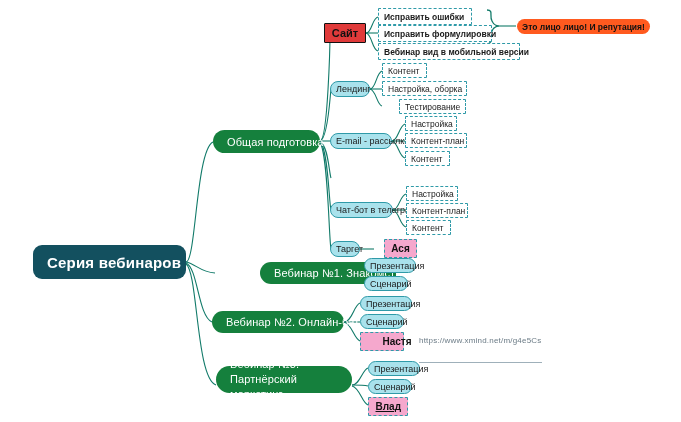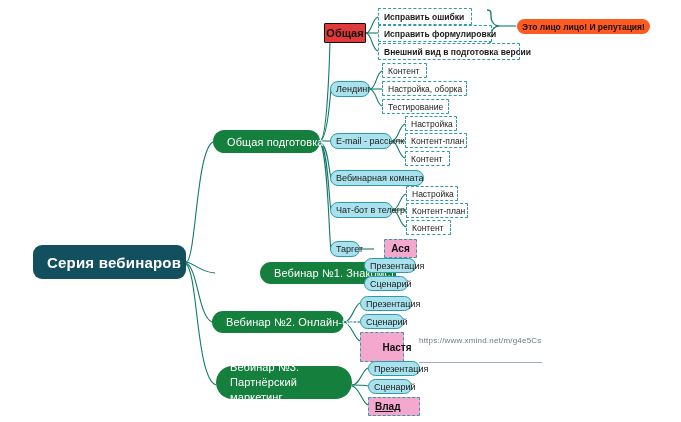--- a/index.html
+++ b/index.html
@@ -188,64 +188,61 @@
 
   <div class="node node-root" style="left:33px; top:245px; width:153px; height:34px;align-items:center;">
     <span>Серия вебинаров</span>
   </div>
 
   <div class="node node-main" style="left:213px; top:130px; width:107px; height:23px;">
     <span>Общая подготовка</span>
   </div>
 
   <div class="node node-red" style="left:324px; top:23px; width:42px; height:20px; justify-content:center;">
-    <span>Общая</span>
+    <span>Сайт</span>
   </div>
   <div class="node node-dash" style="left:378px; top:8px; width:94px; height:17px;">
     <span>Исправить ошибки</span>
   </div>
   <div class="node node-dash" style="left:378px; top:25px; width:114px; height:17px;">
     <span>Исправить формулировки</span>
   </div>
   <div class="node node-dash" style="left:378px; top:43px; width:142px; height:17px;">
-    <span>Внешний вид в подготовка версии</span>
+    <span>Вебинар вид в мобильной версии</span>
   </div>
   <div class="node node-callout" style="left:517px; top:19px; width:133px; height:15px; justify-content:center;">
     <span>Это лицо лицо! И репутация!</span>
   </div>
 
   <div class="node node-box" style="left:330px; top:81px; width:40px; height:16px;">
     <span>Лендинг</span>
   </div>
   <div class="node node-dash thin" style="left:382px; top:63px; width:45px; height:15px;">
     <span>Контент</span>
   </div>
   <div class="node node-dash thin" style="left:382px; top:81px; width:85px; height:15px;text-align:right;">
     <span>Настройка, оборка</span>
   </div>
-  <div class="node node-dash thin" style="left:382px; top:99px; width:67px; height:15px;">
+  <div class="node node-dash thin" style="left:399px; top:99px; width:67px; height:15px;">
     <span>Тестирование</span>
   </div>
 
   <div class="node node-box" style="left:330px; top:133px; width:62px; height:16px;">
     <span>E-mail - рассылки</span>
   </div>
   <div class="node node-dash thin" style="left:405px; top:116px; width:52px; height:15px;">
     <span>Настройка</span>
   </div>
   <div class="node node-dash thin" style="left:405px; top:133px; width:62px; height:15px;">
     <span>Контент-план</span>
   </div>
   <div class="node node-dash thin" style="left:405px; top:151px; width:45px; height:15px;">
     <span>Контент</span>
   </div>
 
-  <div class="node node-box" style="left:330px; top:170px; width:94px; height:16px;">
-    <span>Вебинарная комната</span>
-  </div>
 
   <div class="node node-box" style="left:330px; top:202px; width:63px; height:16px;">
     <span>Чат-бот в телеграм</span>
   </div>
   <div class="node node-dash thin" style="left:406px; top:186px; width:52px; height:15px;">
     <span>Настройка</span>
   </div>
   <div class="node node-dash thin" style="left:406px; top:203px; width:62px; height:15px;">
     <span>Контент-план</span>
   </div>
@@ -272,32 +269,32 @@
 
   <div class="node node-main" style="left:212px; top:311px; width:132px; height:22px;">
     <span>Вебинар №2. Онлайн-баттл</span>
   </div>
   <div class="node node-box" style="left:360px; top:296px; width:52px; height:15px;">
     <span>Презентация</span>
   </div>
   <div class="node node-box" style="left:360px; top:314px; width:44px; height:15px;">
     <span>Сценарий</span>
   </div>
-  <div class="node node-pink" style="left:360px; top:332px; width:44px; height:30px; justify-content:center;padding-left:36px;">
+  <div class="node node-pink" style="left:360px; top:332px; width:44px; height:19px; justify-content:center;padding-left:36px;">
     <span>Настя</span>
   </div>
 
-  <div class="node node-main two-line" style="left:216px; top:366px; width:136px; height:33px;">
+  <div class="node node-main two-line" style="left:216px; top:366px; width:136px; height:27px;">
     <span>Вебинар №3. Партнёрский маркетинг</span>
   </div>
   <div class="node node-box" style="left:368px; top:361px; width:52px; height:15px;">
     <span>Презентация</span>
   </div>
   <div class="node node-box" style="left:368px; top:379px; width:44px; height:15px;">
     <span>Сценарий</span>
   </div>
-  <div class="node node-pink" style="left:368px; top:397px; width:52px; height:19px; justify-content:flex-start;text-decoration:underline;">
+  <div class="node node-pink" style="left:368px; top:397px; width:40px; height:19px; justify-content:flex-end;text-decoration:underline;">
     <span>Влад</span>
   </div>
 
   <div class="watermark" style="left:419px; top:336px;">https://www.xmind.net/m/g4e5Cs</div>
 
 </div>
 
 </body></html>

